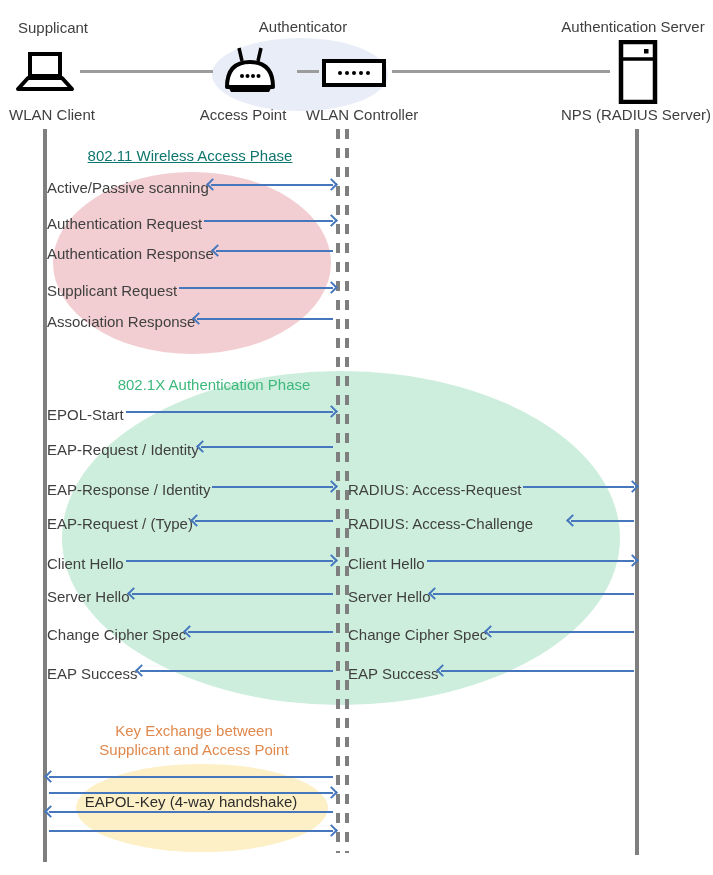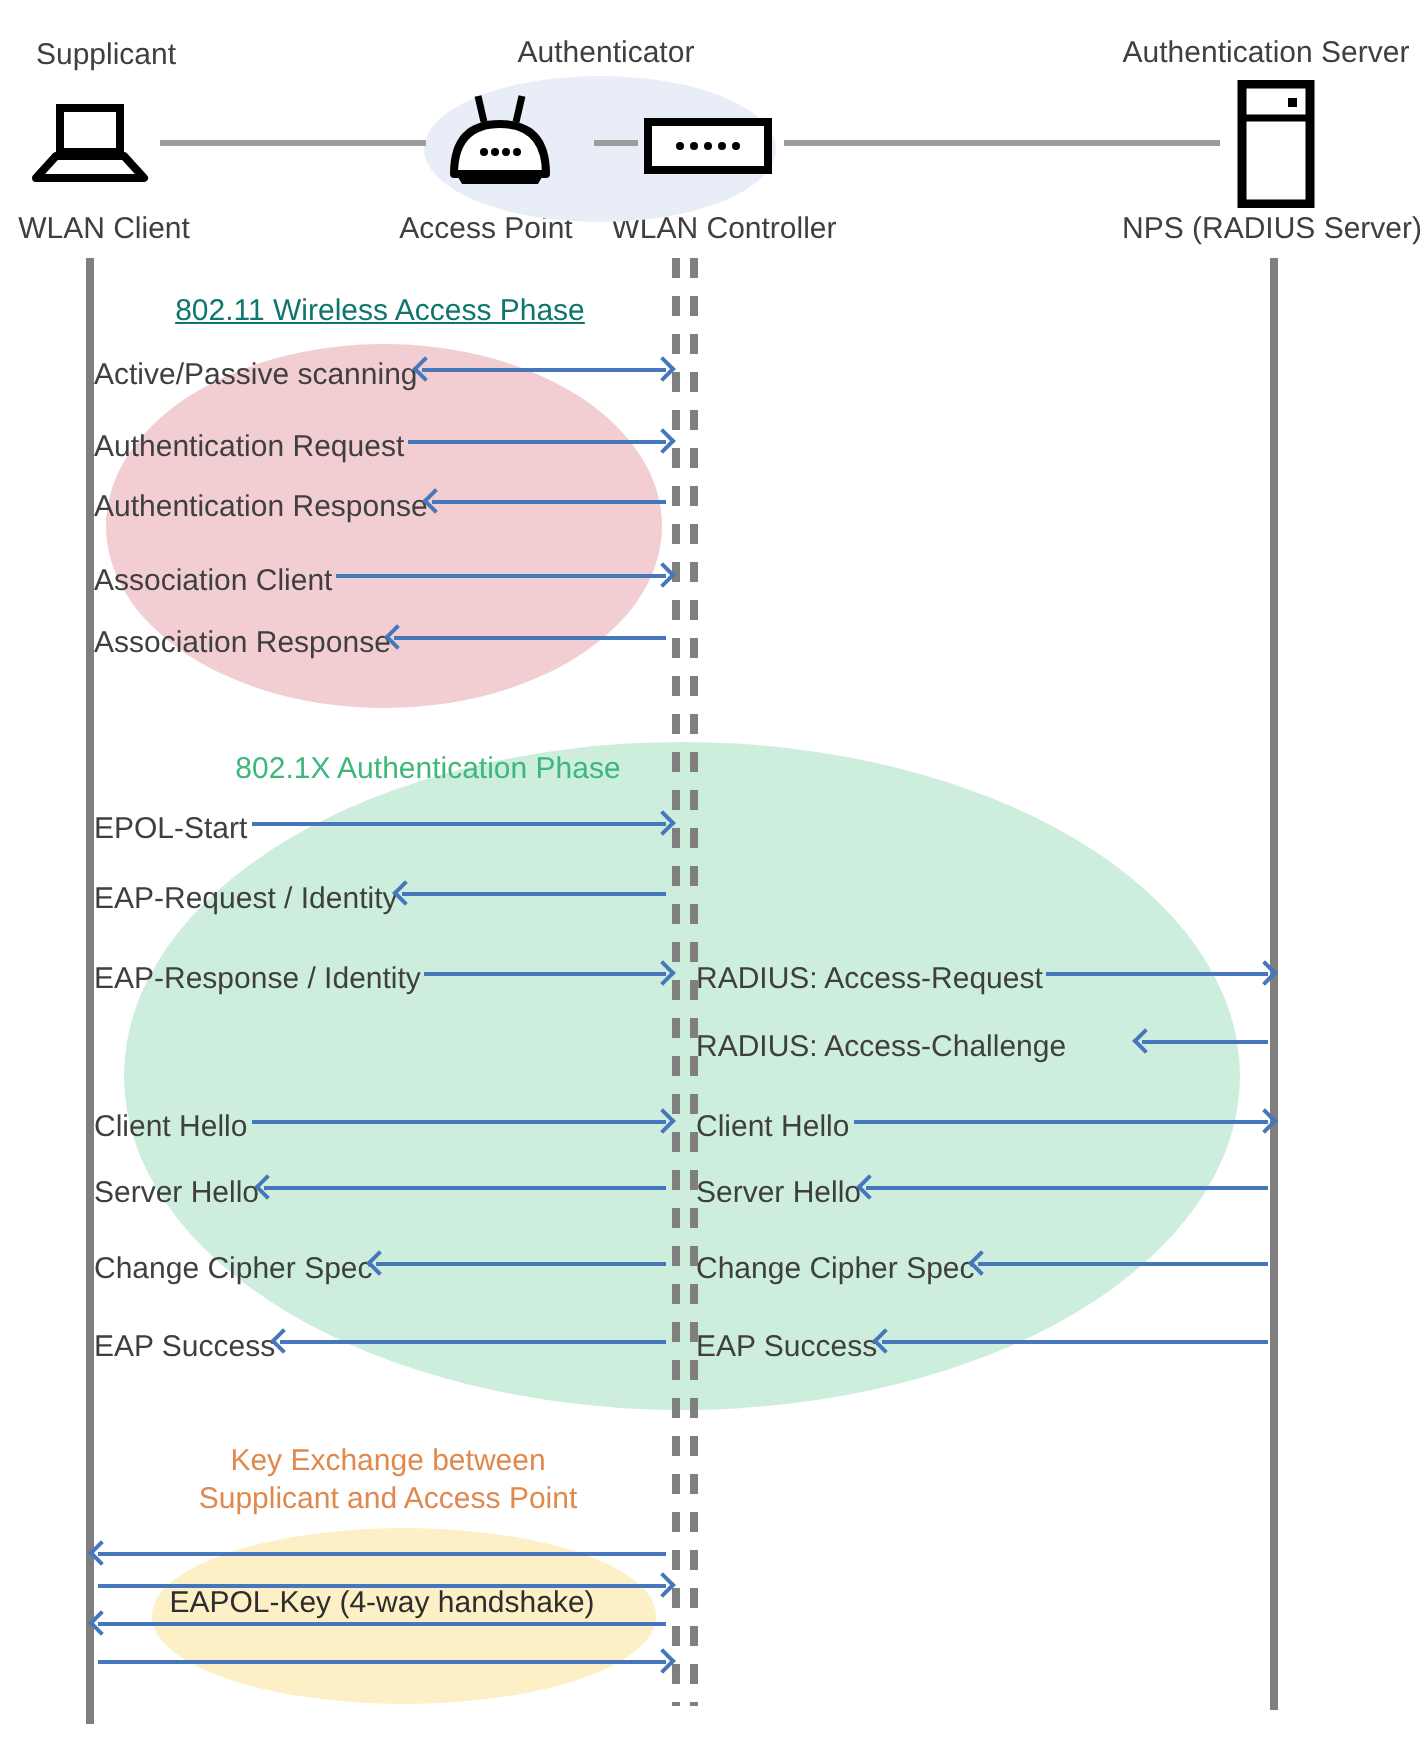--- a/index.html
+++ b/index.html
@@ -117,21 +117,21 @@
       </div>
   </div>
   <div class="msg" style="left:47px;top:245px;width:288px;">
     <div class="lbl">Authentication Response</div>
     <div class="arrow">
         <span class="shaft"></span>
         <span class="head head-l"></span>
       </div>
   </div>
   <div class="msg" style="left:47px;top:282px;width:288px;">
-    <div class="lbl">Association Client</div>
+    <div class="lbl">Supplicant Request</div>
     <div class="arrow">
         <span class="shaft"></span>
         <span class="head head-r"></span>
       </div>
   </div>
   <div class="msg" style="left:47px;top:313px;width:288px;">
     <div class="lbl">Association Response</div>
     <div class="arrow">
         <span class="shaft"></span>
         <span class="head head-l"></span>
@@ -152,20 +152,27 @@
         <span class="head head-l"></span>
       </div>
   </div>
   <div class="msg" style="left:47px;top:481px;width:288px;">
     <div class="lbl">EAP-Response / Identity</div>
     <div class="arrow">
         <span class="shaft"></span>
         <span class="head head-r"></span>
       </div>
   </div>
+  <div class="msg" style="left:47px;top:515px;width:288px;">
+    <div class="lbl">EAP-Request / (Type)</div>
+    <div class="arrow">
+        <span class="shaft"></span>
+        <span class="head head-l"></span>
+      </div>
+  </div>
   <div class="msg" style="left:47px;top:555px;width:288px;">
     <div class="lbl">Client Hello</div>
     <div class="arrow">
         <span class="shaft"></span>
         <span class="head head-r"></span>
       </div>
   </div>
   <div class="msg" style="left:47px;top:588px;width:288px;">
     <div class="lbl">Server Hello</div>
     <div class="arrow">

